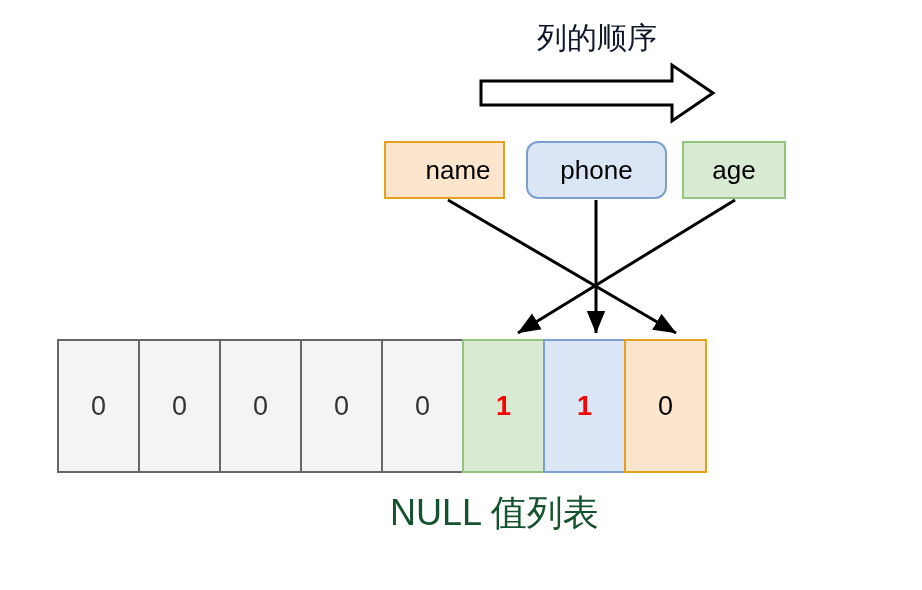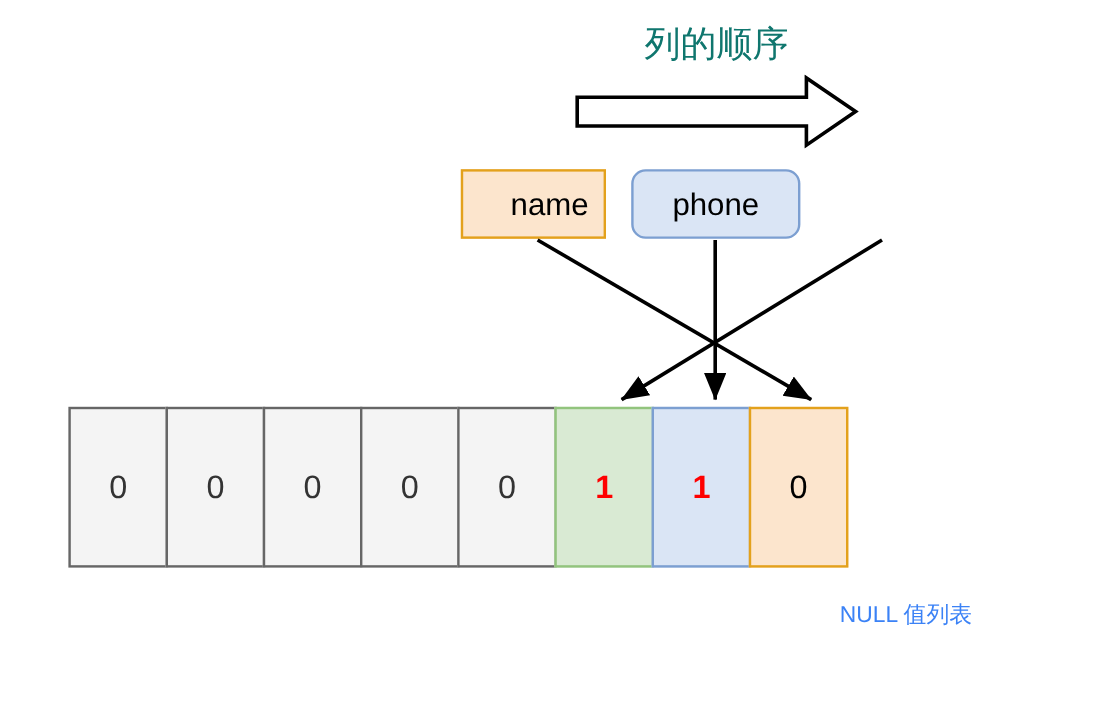--- a/index.html
+++ b/index.html
@@ -21,21 +21,21 @@
 
   
   .title-order {
     position: absolute;
     left: 497px;
     top: 18px;
     width: 200px;
     text-align: center;
     font-size: 30px;
     line-height: 40px;
-    color: #0f766e;
+    color: #0f172a;
     white-space: nowrap;
   }
 
   
   .block-arrow {
     position: absolute;
     left: 478px;
     top: 62px;
     width: 240px;
     height: 62px;
@@ -110,40 +110,41 @@
                  color: #ff0000; font-weight: bold; }
   .cell.orange { background: #fce5cd; border: 2px solid #e3a11c;
                  color: #000000; }
 
   
   .caption-null {
     position: absolute;
     left: 390px;
     top: 494px;
     width: 420px;
-    text-align: right;
-    font-size: 19px;
+    text-align: left;
+    font-size: 36px;
     line-height: 38px;
-    color: #3b82f6;
+    color: #14532d;
     white-space: nowrap;
   }
 </style>
 </head>
 <body>
 
 <div id="canvas">
 
   <div class="title-order">列的顺序</div>
 
   <svg class="block-arrow" viewBox="0 0 240 62">
     <polygon points="3,19 194,19 194,3 235,31 194,59 194,43 3,43" fill="#ffffff" stroke="#000000" stroke-width="3" stroke-linejoin="miter"></polygon>
   </svg>
 
   <div class="colbox name">name</div>
   <div class="colbox phone">phone</div>
+  <div class="colbox age">age</div>
 
   <svg class="connectors" viewBox="0 0 922 160">
     <defs>
       <marker id="ah" markerWidth="9" markerHeight="9" refX="7.4" refY="3.1" orient="auto" markerUnits="strokeWidth">
         <path d="M0,0 L7.6,3.1 L0,6.2 z" fill="#000000"></path>
       </marker>
     </defs>
 
     <line x1="448" y1="10" x2="676" y2="143" stroke="#000000" stroke-width="3" marker-end="url(#ah)"></line>
 

